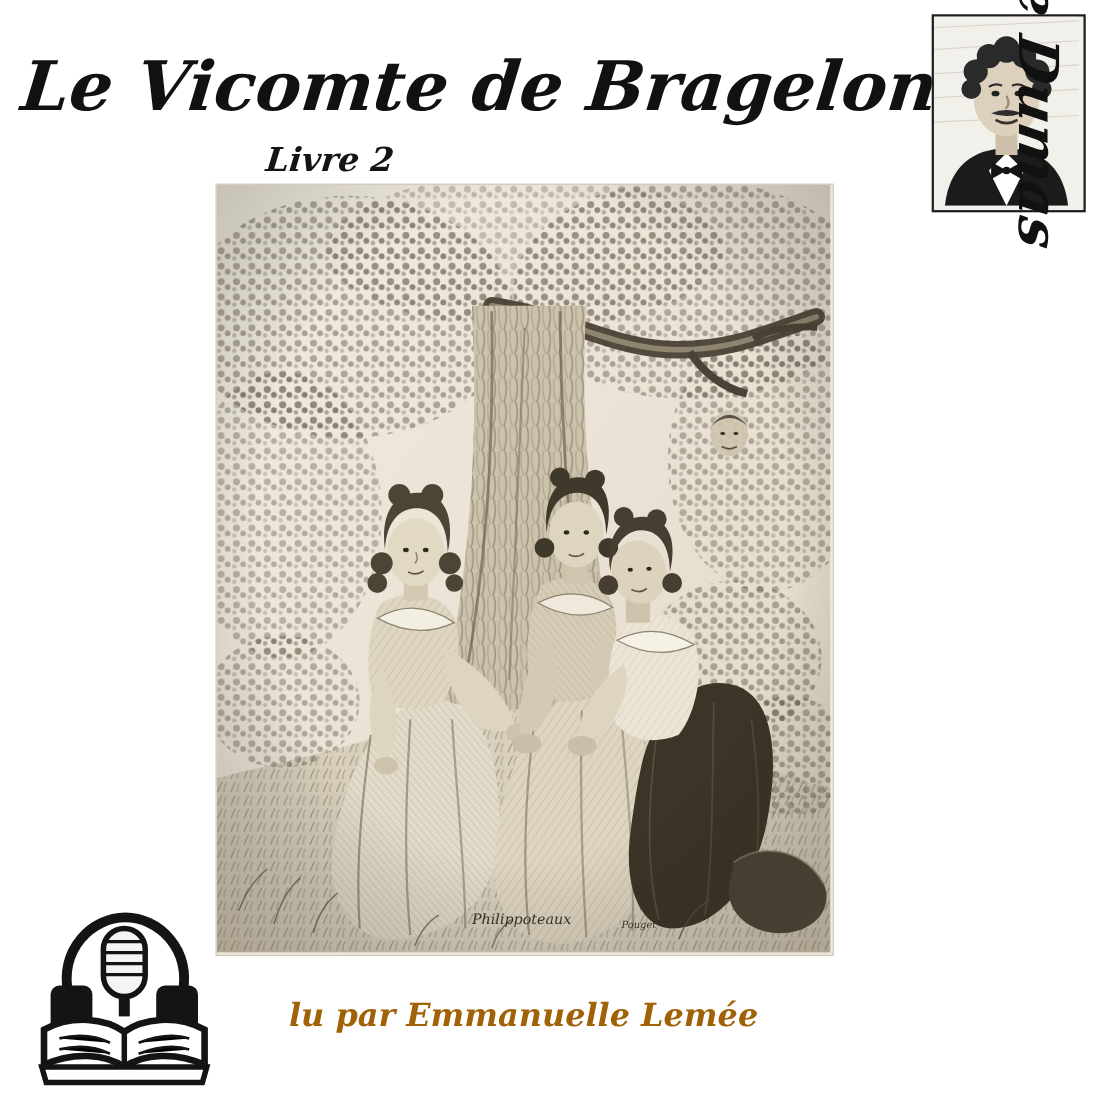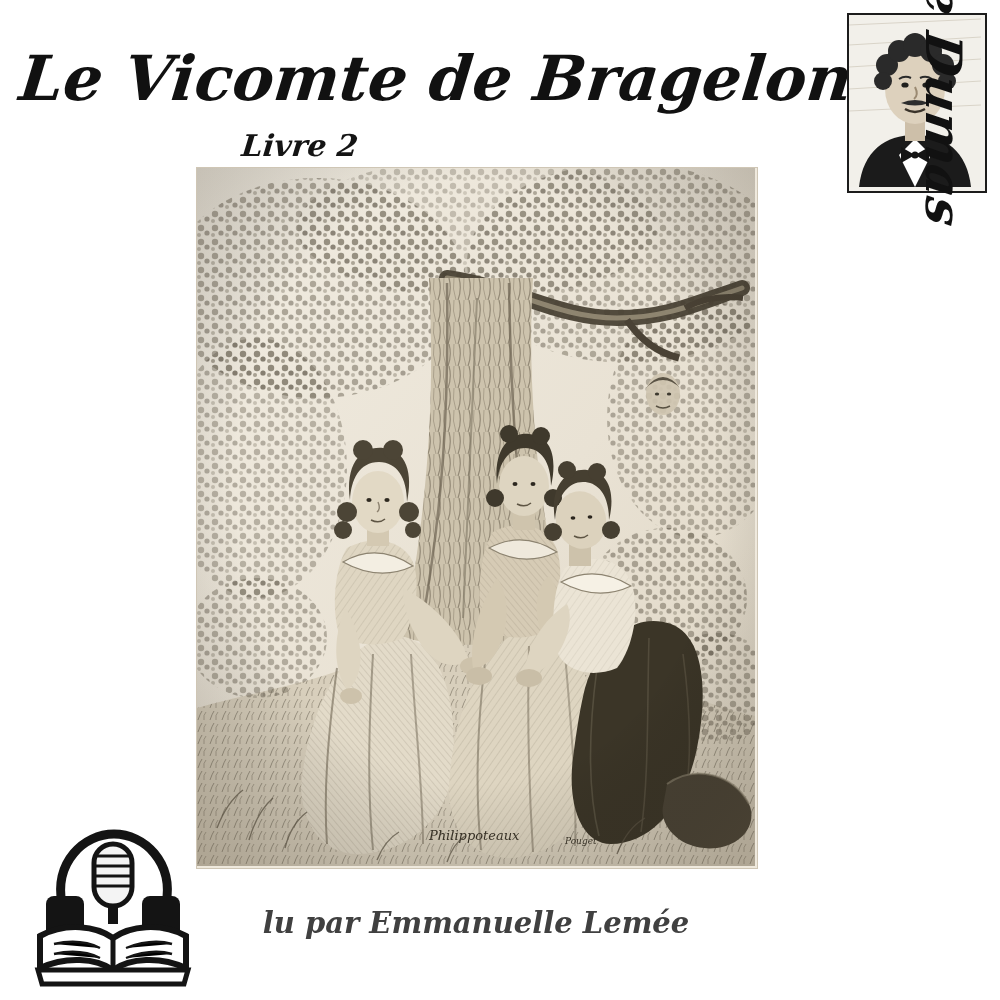--- a/index.html
+++ b/index.html
@@ -105,21 +105,21 @@
   .narrator {
     position: absolute;
     left: 196px;
     top: 906px;
     width: 560px;
     text-align: center;
     font-family: "DejaVu Serif", serif;
     font-weight: bold;
     font-style: italic;
     font-size: 29px;
-    color: #404040;
+    color: #a16207;
   }
 
   
   .logo {
     position: absolute;
     left: 28px;
     bottom: 12px;
     width: 170px;
     height: 170px;
   }

